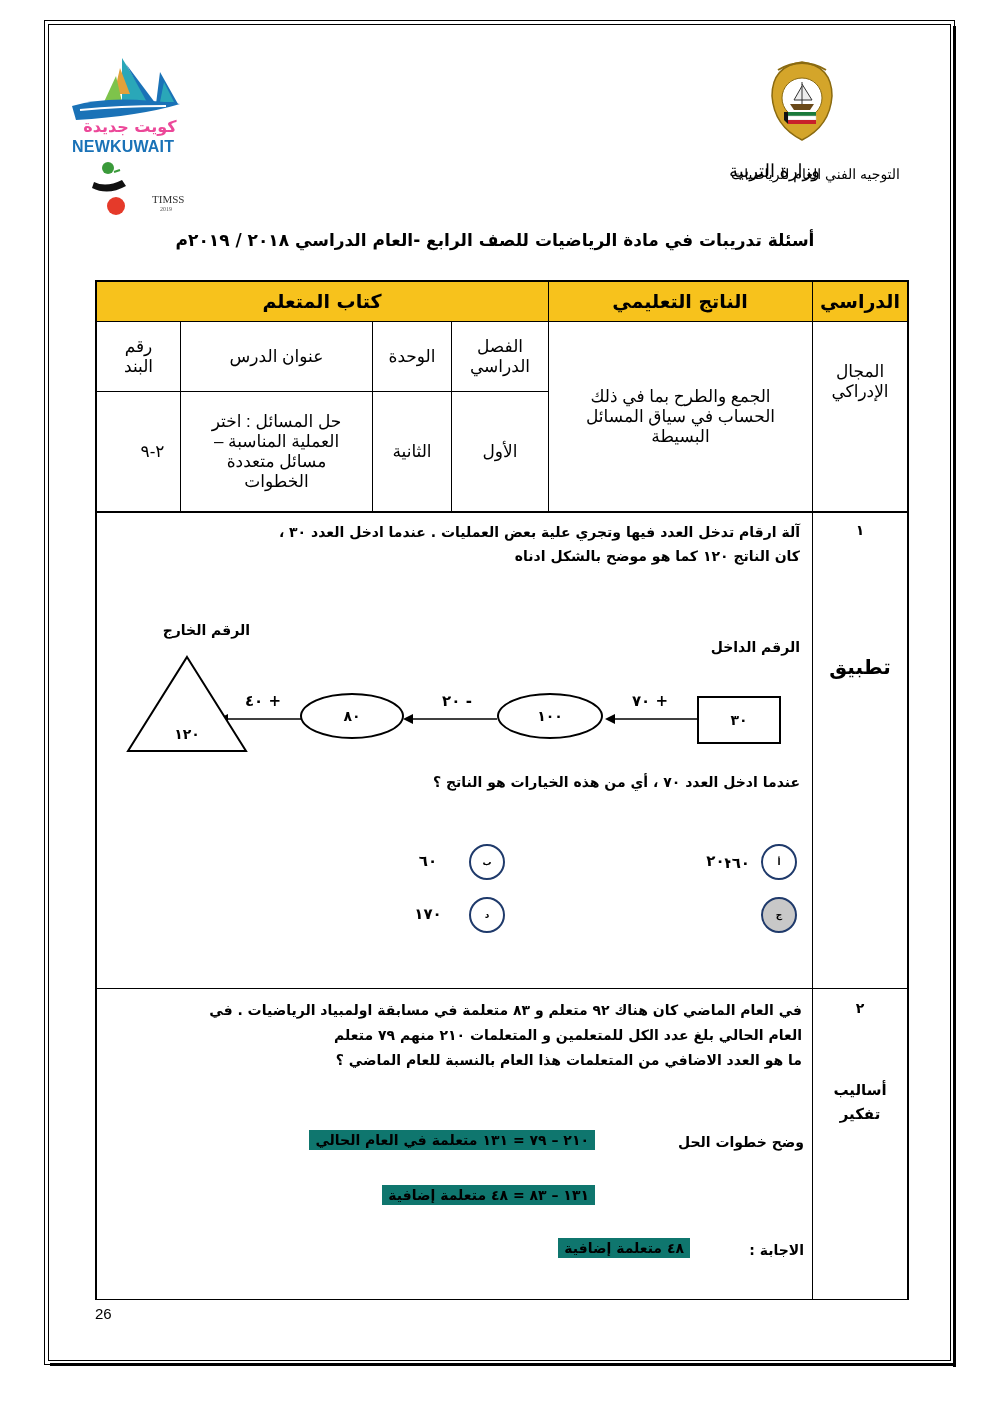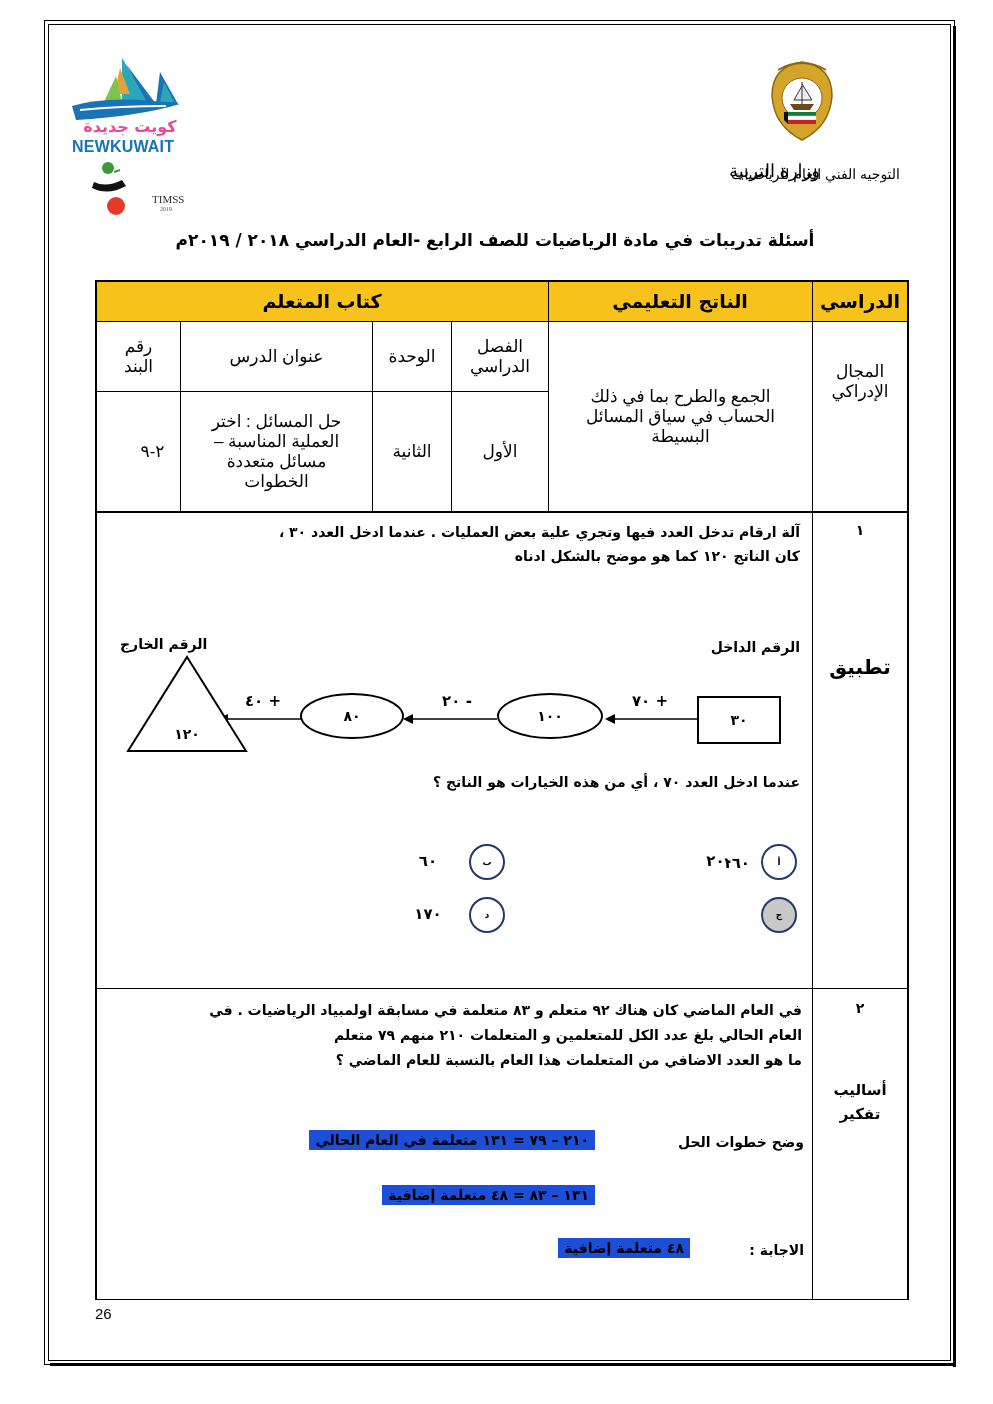--- a/index.html
+++ b/index.html
@@ -41,21 +41,21 @@
   .q-text { position: absolute; direction: rtl; text-align: right; font-family: "DejaVu Sans", sans-serif; font-weight: bold; font-size: 14px; line-height: 24px; }
 
   .shape-rect { position: absolute; border: 2px solid #000; background: #fff; display: flex; align-items: center; justify-content: center; font-weight: bold; font-size: 14px; }
   .shape-ellipse { position: absolute; border: 2px solid #000; border-radius: 50%; background: #fff; display: flex; align-items: center; justify-content: center; font-weight: bold; font-size: 14px; }
   .op-label { position: absolute; font-weight: bold; font-size: 15px; direction: rtl; text-align: center; }
 
   .opt-circle { position: absolute; width: 36px; height: 36px; border: 2px solid #1f3a6b; border-radius: 50%; background: #fff; display: flex; align-items: center; justify-content: center; font-size: 9px; font-weight: bold; }
   .opt-circle.selected { background: #c8c8c8; }
   .opt-val { position: absolute; font-weight: bold; font-size: 15px; direction: rtl; }
 
-  .hl { background: #1d4ed8; padding: 2px 6px; }
+  .hl { background: #0f766e; padding: 2px 6px; }
 
   .page-num { position: absolute; left: 95px; top: 1305px; font-family: "Liberation Sans", sans-serif; font-size: 15px; }
 </style>
 </head>
 <body>
 
 <div class="frame-outer"></div>
 <div class="frame-inner"></div>
 <div class="frame-shadow-r"></div>
 <div class="frame-shadow-b"></div>
@@ -128,21 +128,21 @@
 <div class="cell" style="left:452px; top:392px; width:96px; height:119px;">الأول</div>
 <div class="cell" style="left:373px; top:392px; width:78px; height:119px;">الثانية</div>
 <div class="cell" style="left:181px; top:392px; width:191px; height:119px; padding:0 28px;">حل المسائل : اختر العملية المناسبة – مسائل متعددة الخطوات</div>
 <div class="cell" style="left:97px; top:392px; width:83px; height:119px;padding-left:28px;">٢-٩</div>
 
 <div class="q-text" style="left:840px; top:518px; width:40px; text-align:center;">١</div>
 <div class="q-text" style="left:820px; top:655px; width:80px; text-align:center; font-size:20px;">تطبيق</div>
 <div class="q-text" style="left:200px; top:520px; width:600px;">آلة ارقام تدخل العدد فيها وتجري علية بعض العمليات . عندما ادخل العدد ٣٠ ،</div>
 <div class="q-text" style="left:200px; top:544px; width:600px;">كان الناتج ١٢٠ كما هو موضح بالشكل ادناه</div>
 <div class="q-text" style="left:640px; top:635px; width:160px;">الرقم الداخل</div>
-<div class="q-text" style="left:120px; top:618px; width:130px; text-align:left;margin-top:14px;">الرقم الخارج</div>
+<div class="q-text" style="left:120px; top:618px; width:130px; text-align:right;">الرقم الخارج</div>
 
 <div class="shape-rect" style="left:697px; top:696px; width:84px; height:48px;">٣٠</div>
 <div class="op-label" style="left:615px; top:692px; width:70px;">+ ٧٠</div>
 <svg class="abs" style="left:605px; top:712px; width:92px; height:14px;" viewBox="0 0 92 14">
     <line x1="8" y1="7" x2="92" y2="7" stroke="#000" stroke-width="1.5"></line>
     <path d="M0 7 L10 2 L10 12 Z" fill="#000"></path>
   </svg>
 <div class="shape-ellipse" style="left:497px; top:693px; width:106px; height:46px;">١٠٠</div>
 <div class="op-label" style="left:422px; top:692px; width:70px;">- ٢٠</div>
 <svg class="abs" style="left:403px; top:712px; width:94px; height:14px;" viewBox="0 0 94 14">

